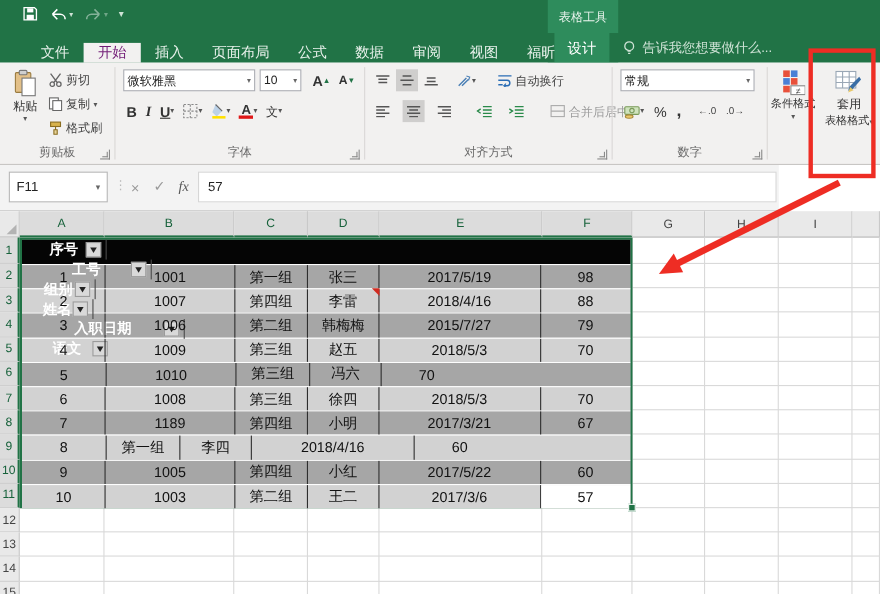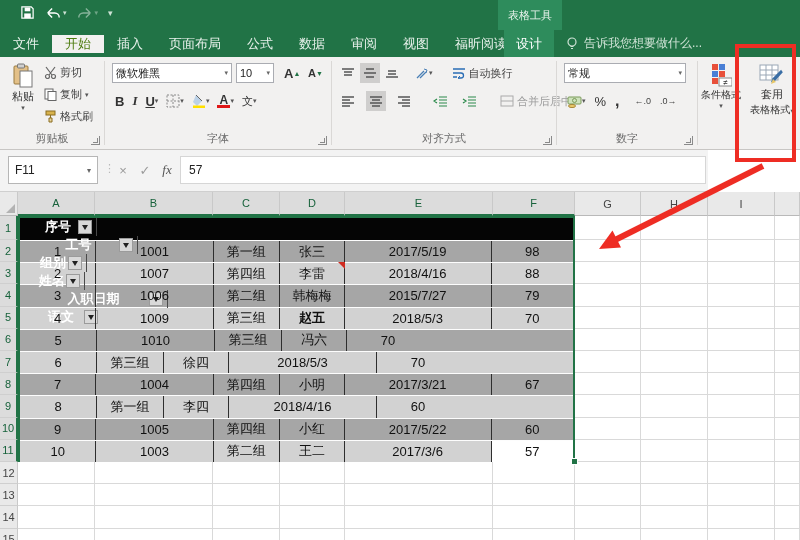--- a/index.html
+++ b/index.html
@@ -12,23 +12,23 @@
   .qat { position:absolute; top:5px; display:flex; align-items:center; gap:10px; left:20px; }
   .qat .qbtn { display:flex; align-items:center; color:#fff; cursor:pointer; }
   .qbtn.dim { opacity:.45; }
   .mini-drop { font-size:7px; color:#cfe3d6; margin-left:2px; }
 
   
   #ctx-tool { position:absolute; left:498px; top:0; width:64px; height:57px; background:#2e8c5c; }
   #ctx-tool .ctx-label { display:block; text-align:center; color:#e8f3ec; font-size:11px; padding-top:8px; }
 
   
-  #tabrow { position:absolute; left:0; top:30px; width:800px; height:27px; background:#217346; display:flex; align-items:center; }
+  #tabrow { position:absolute; left:0; top:30px; width:800px; height:27px; background:#217346; display:flex; align-items:flex-end;padding-left:24px; }
   .rtab { color:#e9f2ec; padding:0 13px; display:flex; align-items:center; font-size:13px; cursor:pointer; }
-  .rtab.active { background:#f2f1f0; color:#4d7c0f; }
+  .rtab.active { background:#f2f1f0; color:#701a75; }
   #tab-design { position:absolute; left:504px; top:30px; height:27px; display:flex; align-items:center; padding:0 12px; color:#fff; font-size:13px; cursor:pointer; }
   #tellme { position:absolute; left:566px; top:30px; height:27px; display:flex; align-items:center; gap:6px; color:#cfe3d6; font-size:12px; }
 
   
   #ribbon { position:absolute; left:0; top:57px; width:800px; height:93px; background:#f2f1f0; border-bottom:1px solid #c8c6c4; }
   .grp { position:absolute; top:0; height:92px; }
   .grp-sep { position:absolute; top:4px; width:1px; height:84px; background:#dad8d6; }
   .grp-label { position:absolute; bottom:3px; left:0; right:0; text-align:center; font-size:11px; color:#6a6a6a; }
   .launcher { position:absolute; bottom:4px; right:4px; width:9px; height:9px; border-right:1px solid #8a8a8a; border-bottom:1px solid #8a8a8a; cursor:pointer; }
   .launcher::before { content:""; position:absolute; right:1px; bottom:1px; width:4px; height:4px; border-right:1px solid #8a8a8a; border-bottom:1px solid #8a8a8a; }
@@ -480,41 +480,42 @@
         <div class="tcell" style="width: 118px;">1006</div>
         <div class="tcell" style="width: 67px;">第二组</div>
         <div class="tcell" style="width: 65px;">韩梅梅</div>
         <div class="tcell" style="width: 148px;">2015/7/27</div>
         <div class="tcell" style="width: 82px;">79</div>
       </div>
       <div class="trow data" style="height: 22.2px; background: rgb(210, 210, 210);">
         <div class="tcell" style="width: 77px;">4</div>
         <div class="tcell" style="width: 118px;">1009</div>
         <div class="tcell" style="width: 67px;">第三组</div>
-        <div class="tcell" style="width: 65px; font-weight: bold;">赵五</div>
+        <div class="tcell" style="width: 65px;">赵五</div>
         <div class="tcell" style="width: 148px;">2018/5/3</div>
         <div class="tcell" style="width: 82px;">70</div>
       </div>
       <div class="trow data" style="height: 22.2px; background: rgb(166, 166, 166);">
         <div class="tcell" style="width: 77px;">5</div>
         <div class="tcell" style="width: 118px;">1010</div>
         <div class="tcell" style="width: 67px;">第三组</div>
         <div class="tcell" style="width: 65px;">冯六</div>
         <div class="tcell" style="width: 82px;">70</div>
       </div>
       <div class="trow data" style="height: 22.2px; background: rgb(210, 210, 210);">
         <div class="tcell" style="width: 77px;">6</div>
+        <div class="tcell" style="width: 118px;">1008</div>
         <div class="tcell" style="width: 67px;">第三组</div>
         <div class="tcell" style="width: 65px;">徐四</div>
         <div class="tcell" style="width: 148px;">2018/5/3</div>
         <div class="tcell" style="width: 82px;">70</div>
       </div>
       <div class="trow data" style="height: 22.2px; background: rgb(166, 166, 166);">
         <div class="tcell" style="width: 77px;">7</div>
-        <div class="tcell" style="width: 118px;">1004</div>
+        <div class="tcell" style="width: 118px;">1189</div>
         <div class="tcell" style="width: 67px;">第四组</div>
         <div class="tcell" style="width: 65px; text-align: center;">小明</div>
         <div class="tcell" style="width: 148px;">2017/3/21</div>
         <div class="tcell" style="width: 82px;">67</div>
       </div>
       <div class="trow data" style="height: 22.2px; background: rgb(210, 210, 210);">
         <div class="tcell" style="width: 77px;">8</div>
         <div class="tcell" style="width: 67px;">第一组</div>
         <div class="tcell" style="width: 65px;">李四</div>
         <div class="tcell" style="width: 148px;">2018/4/16</div>

